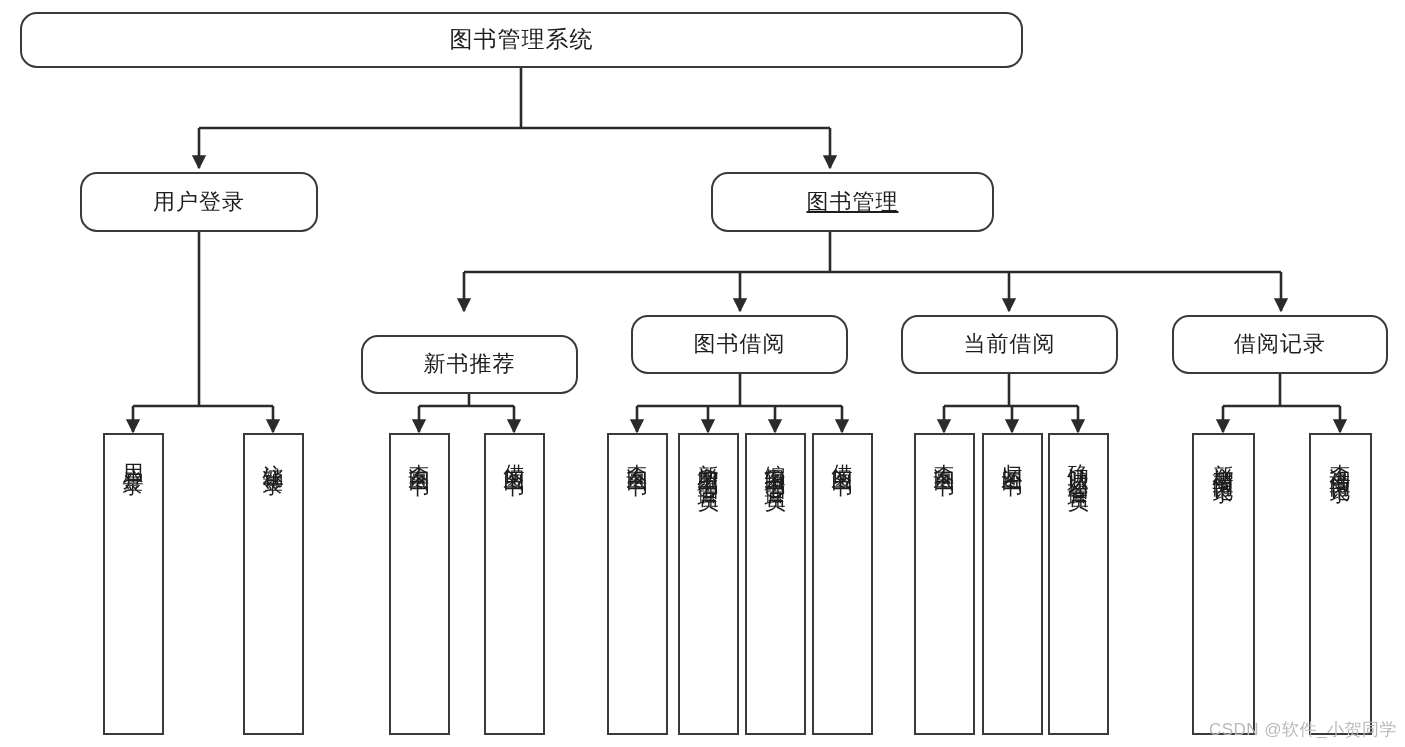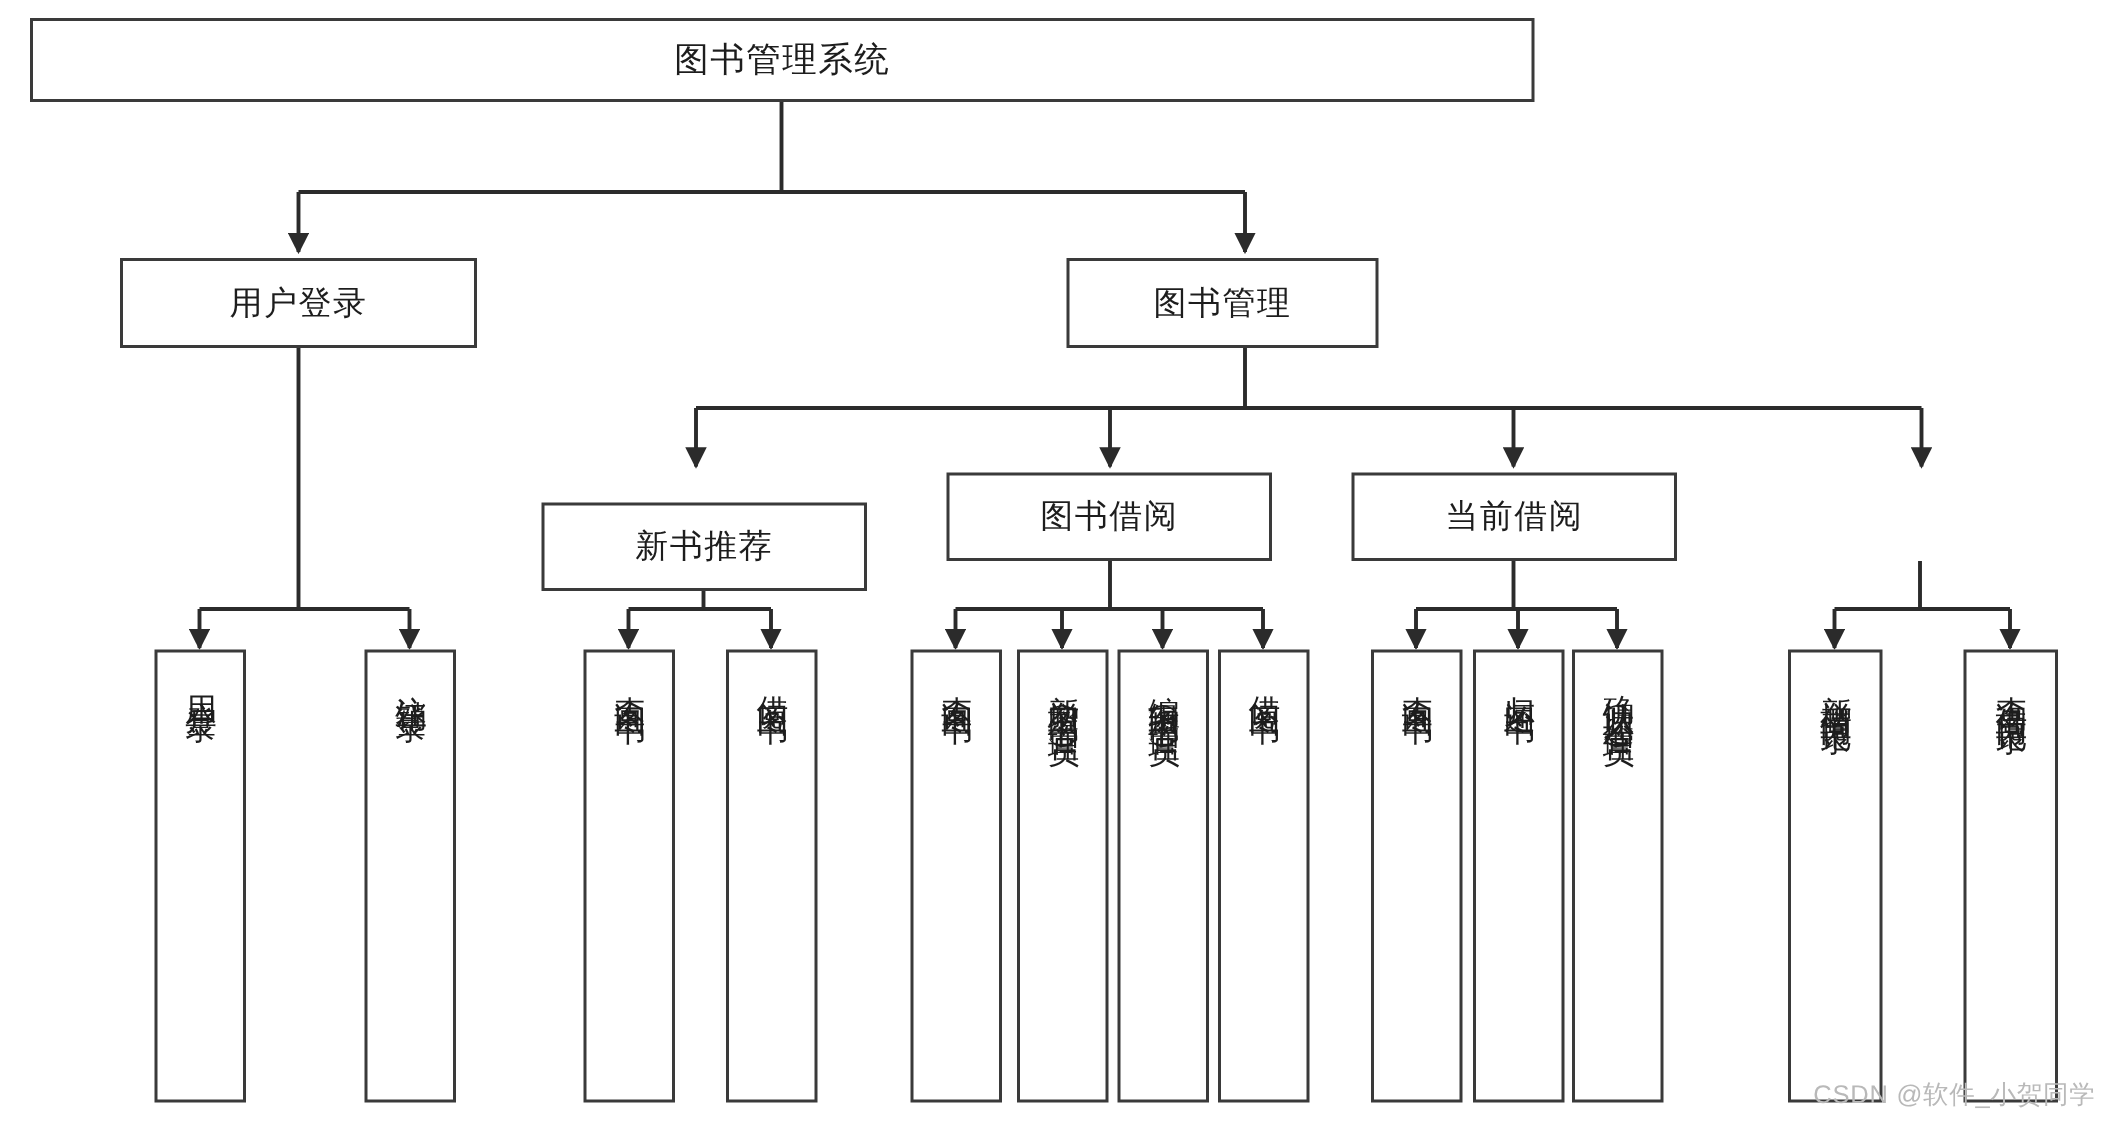--- a/index.html
+++ b/index.html
@@ -20,20 +20,21 @@
     border:2.5px solid #3a3a3a;
     display:flex;
     align-items:center;
     justify-content:center;
     color:#1d1d1d;
     letter-spacing:1px;
   }
   .node.h {           
     font-size:22px;
     line-height:1.2;
+    border-radius:17px;
   }
   .node.root { font-size:23px; }
   .node.v {           
     font-size:21px;
     align-items:flex-start;
     justify-content:center;
     padding-top:12px;
   }
   .node.v .vtext {
     writing-mode:vertical-rl;
@@ -105,25 +106,26 @@
       <path d="M 1280 374 L 1280 406"></path>
       <path d="M 1223 406 L 1340 406"></path>
       <path d="M 1223 406 L 1223 432" marker-end="url(#arrow)"></path>
       <path d="M 1340 406 L 1340 432" marker-end="url(#arrow)"></path>
     </g>
   </svg>
 
   <div class="node h root" style="left:20px; top:12px; width:1003px; height:56px;">图书管理系统</div>
 
   <div class="node h" style="left:80px; top:172px; width:238px; height:60px;">用户登录</div>
-  <div class="node h" style="left:711px; top:172px; width:208px; height:60px;">图书管理</div>
+  <div class="node h" style="left:711px; top:172px; width:283px; height:60px;text-decoration:underline;">图书管理</div>
 
   <div class="node h" style="left:361px; top:315px; width:217px; height:59px;margin-top:20px;">新书推荐</div>
   <div class="node h" style="left:901px; top:315px; width:217px; height:59px;">当前借阅</div>
   <div class="node h" style="left:631px; top:315px; width:217px; height:59px;">图书借阅</div>
+  <div class="node h" style="left:1172px; top:315px; width:216px; height:59px;">借阅记录</div>
 
   <div class="node v" style="left:103px; top:433px; width:61px; height:302px;">
     <span class="vtext">用户登录</span>
   </div>
   <div class="node v" style="left:243px; top:433px; width:61px; height:302px;">
     <span class="vtext">注销登录</span>
   </div>
 
   <div class="node v" style="left:389px; top:433px; width:61px; height:302px;">
     <span class="vtext">查询图书</span>

